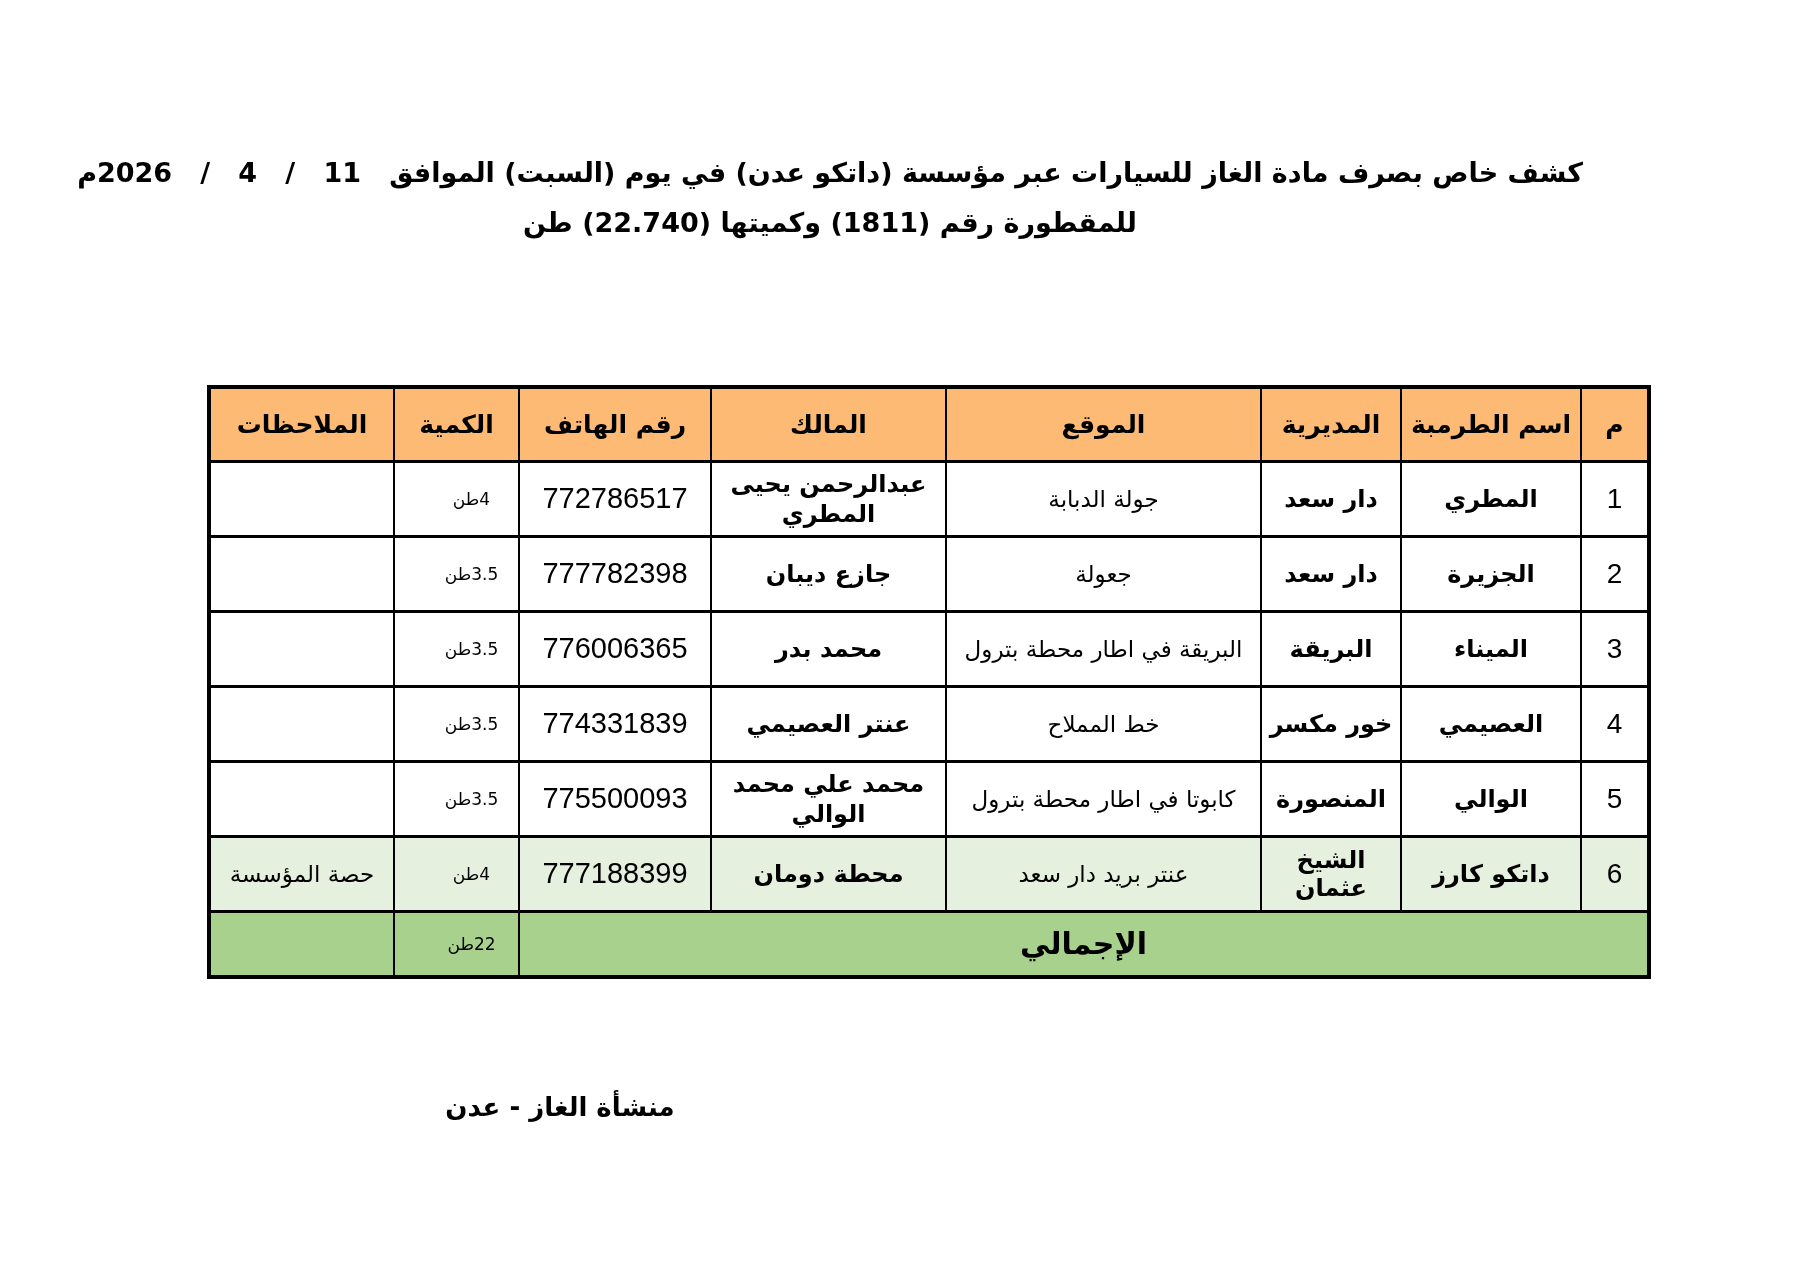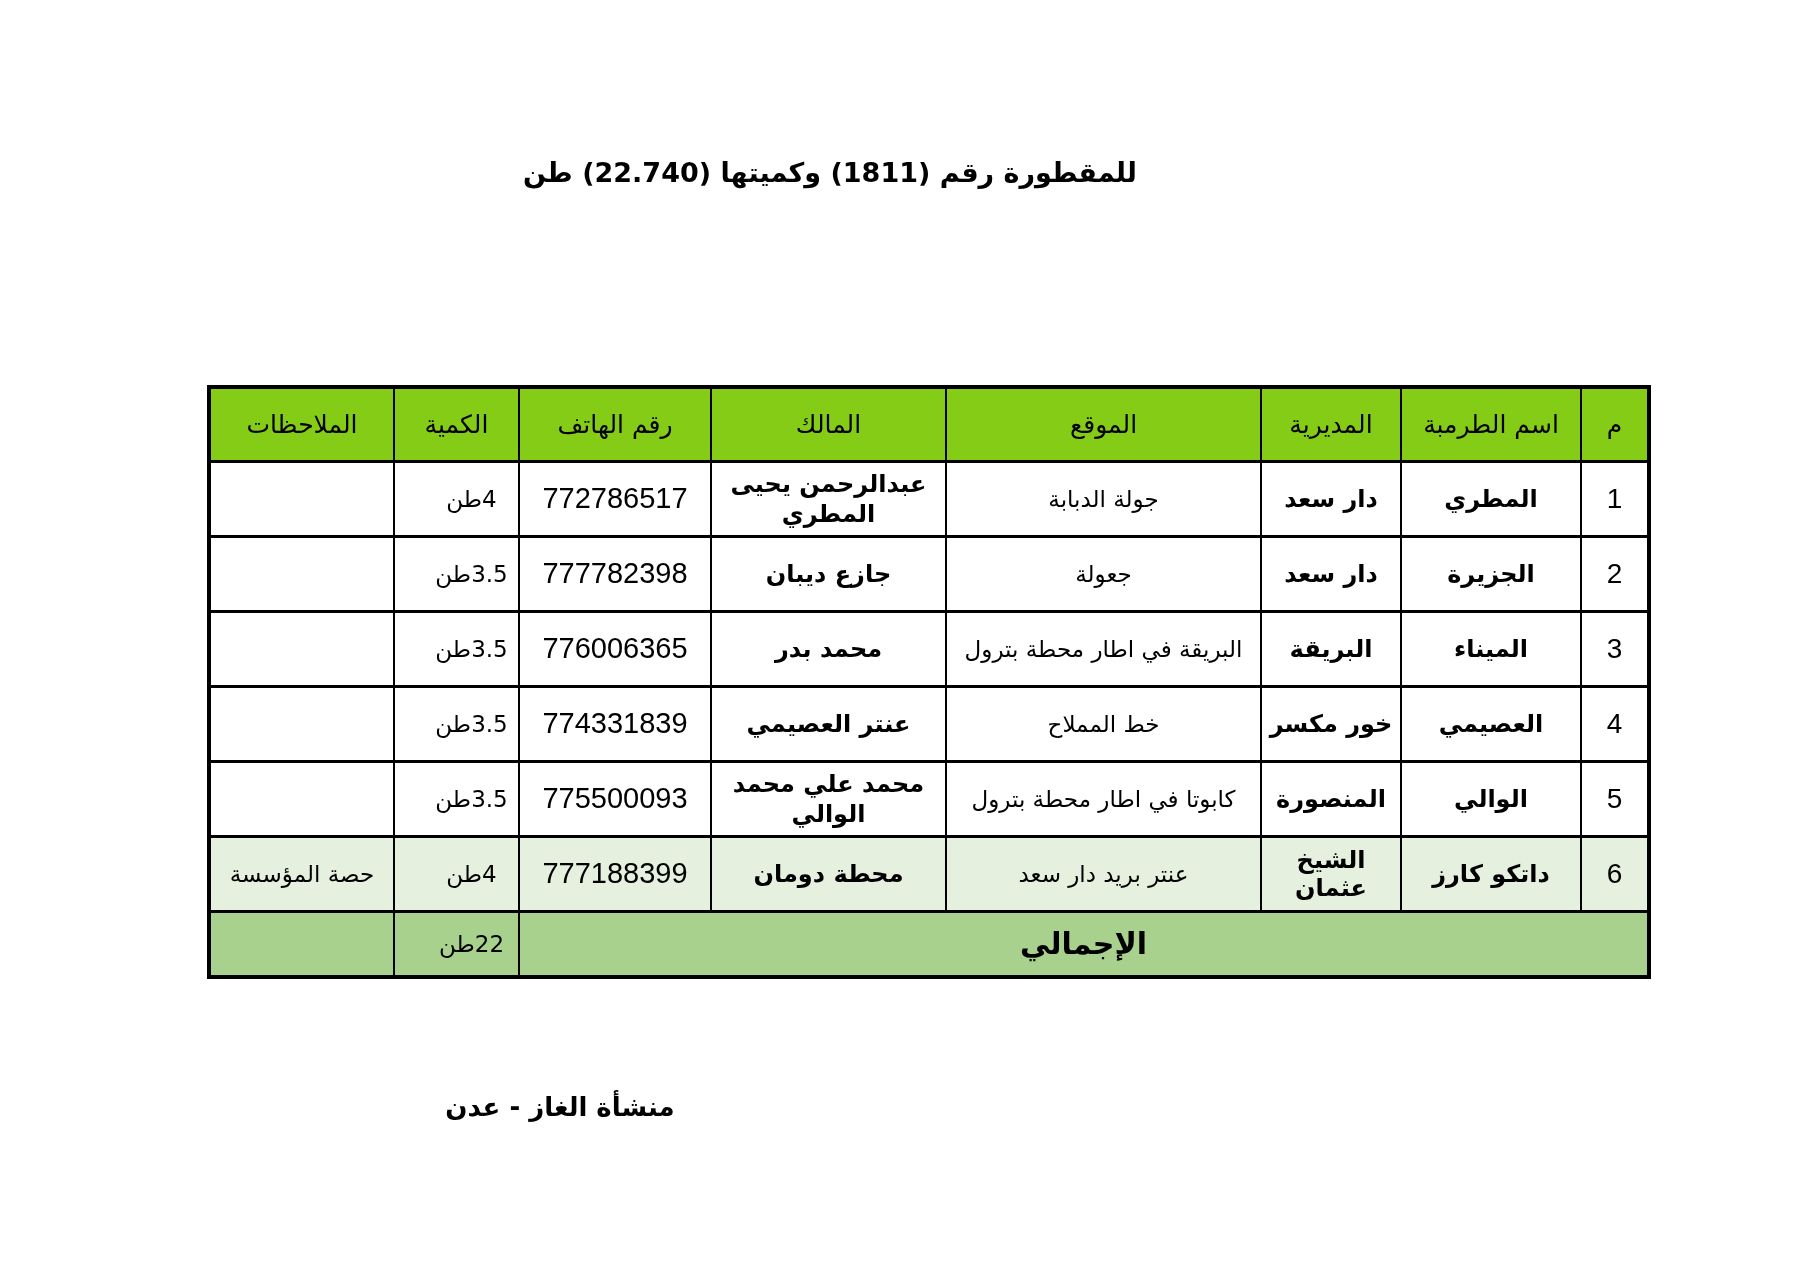--- a/index.html
+++ b/index.html
@@ -48,51 +48,52 @@
     text-align: center;
     vertical-align: middle;
     padding: 2px 6px;
     overflow: hidden;
   }
   .doc-table tr.header-row { height: 74px; }
   .doc-table tr.data-row   { height: 75px; }
   .doc-table tr.total-row  { height: 66px; }
 
   .header-row th {
-    background: #84cc16;
-    font-weight: normal;
+    background: #fdba74;
+    font-weight: bold;
     font-size: 25px;
   }
   .total-row td { background: #a7d18c; }
   tr.highlight td { background: #e6f0df; }
 
   td.cell-num   { font-size: 28px; font-family: "Liberation Sans", sans-serif; }
   td.cell-pump, td.cell-district, td.cell-owner { font-weight: bold; font-size: 24px; }
   td.cell-owner { line-height: 30px; }
   td.cell-location { font-size: 23px; }
   td.cell-phone { font-size: 29px; font-family: "Liberation Sans", sans-serif; }
-  td.cell-qty   { font-size: 23px; padding-left: 36px; }
+  td.cell-qty   { font-size: 17px; padding-left: 36px; }
   td.cell-notes { font-size: 23px; }
   td.cell-total-label { font-weight: bold; font-size: 30px; }
 
   .footer-sign {
     position: absolute;
     top: 1092px;
     left: 430px;
     width: 260px;
     text-align: center;
     font-weight: bold;
     font-size: 26px;
     direction: rtl;
   }
 </style>
 </head>
 <body>
 
 <div class="title-block">
+  <div class="title-line">كشف خاص بصرف مادة الغاز للسيارات عبر مؤسسة (داتكو عدن) في يوم (السبت) الموافق   11   /   4   /   2026م</div>
   <div class="title-line">للمقطورة رقم (1811) وكميتها (22.740) طن</div>
 </div>
 
 <div class="doc-table-wrap">
   <table class="doc-table">
     <colgroup>
       <col style="width:68px">
       <col style="width:180px">
       <col style="width:140px">
       <col style="width:315px">

